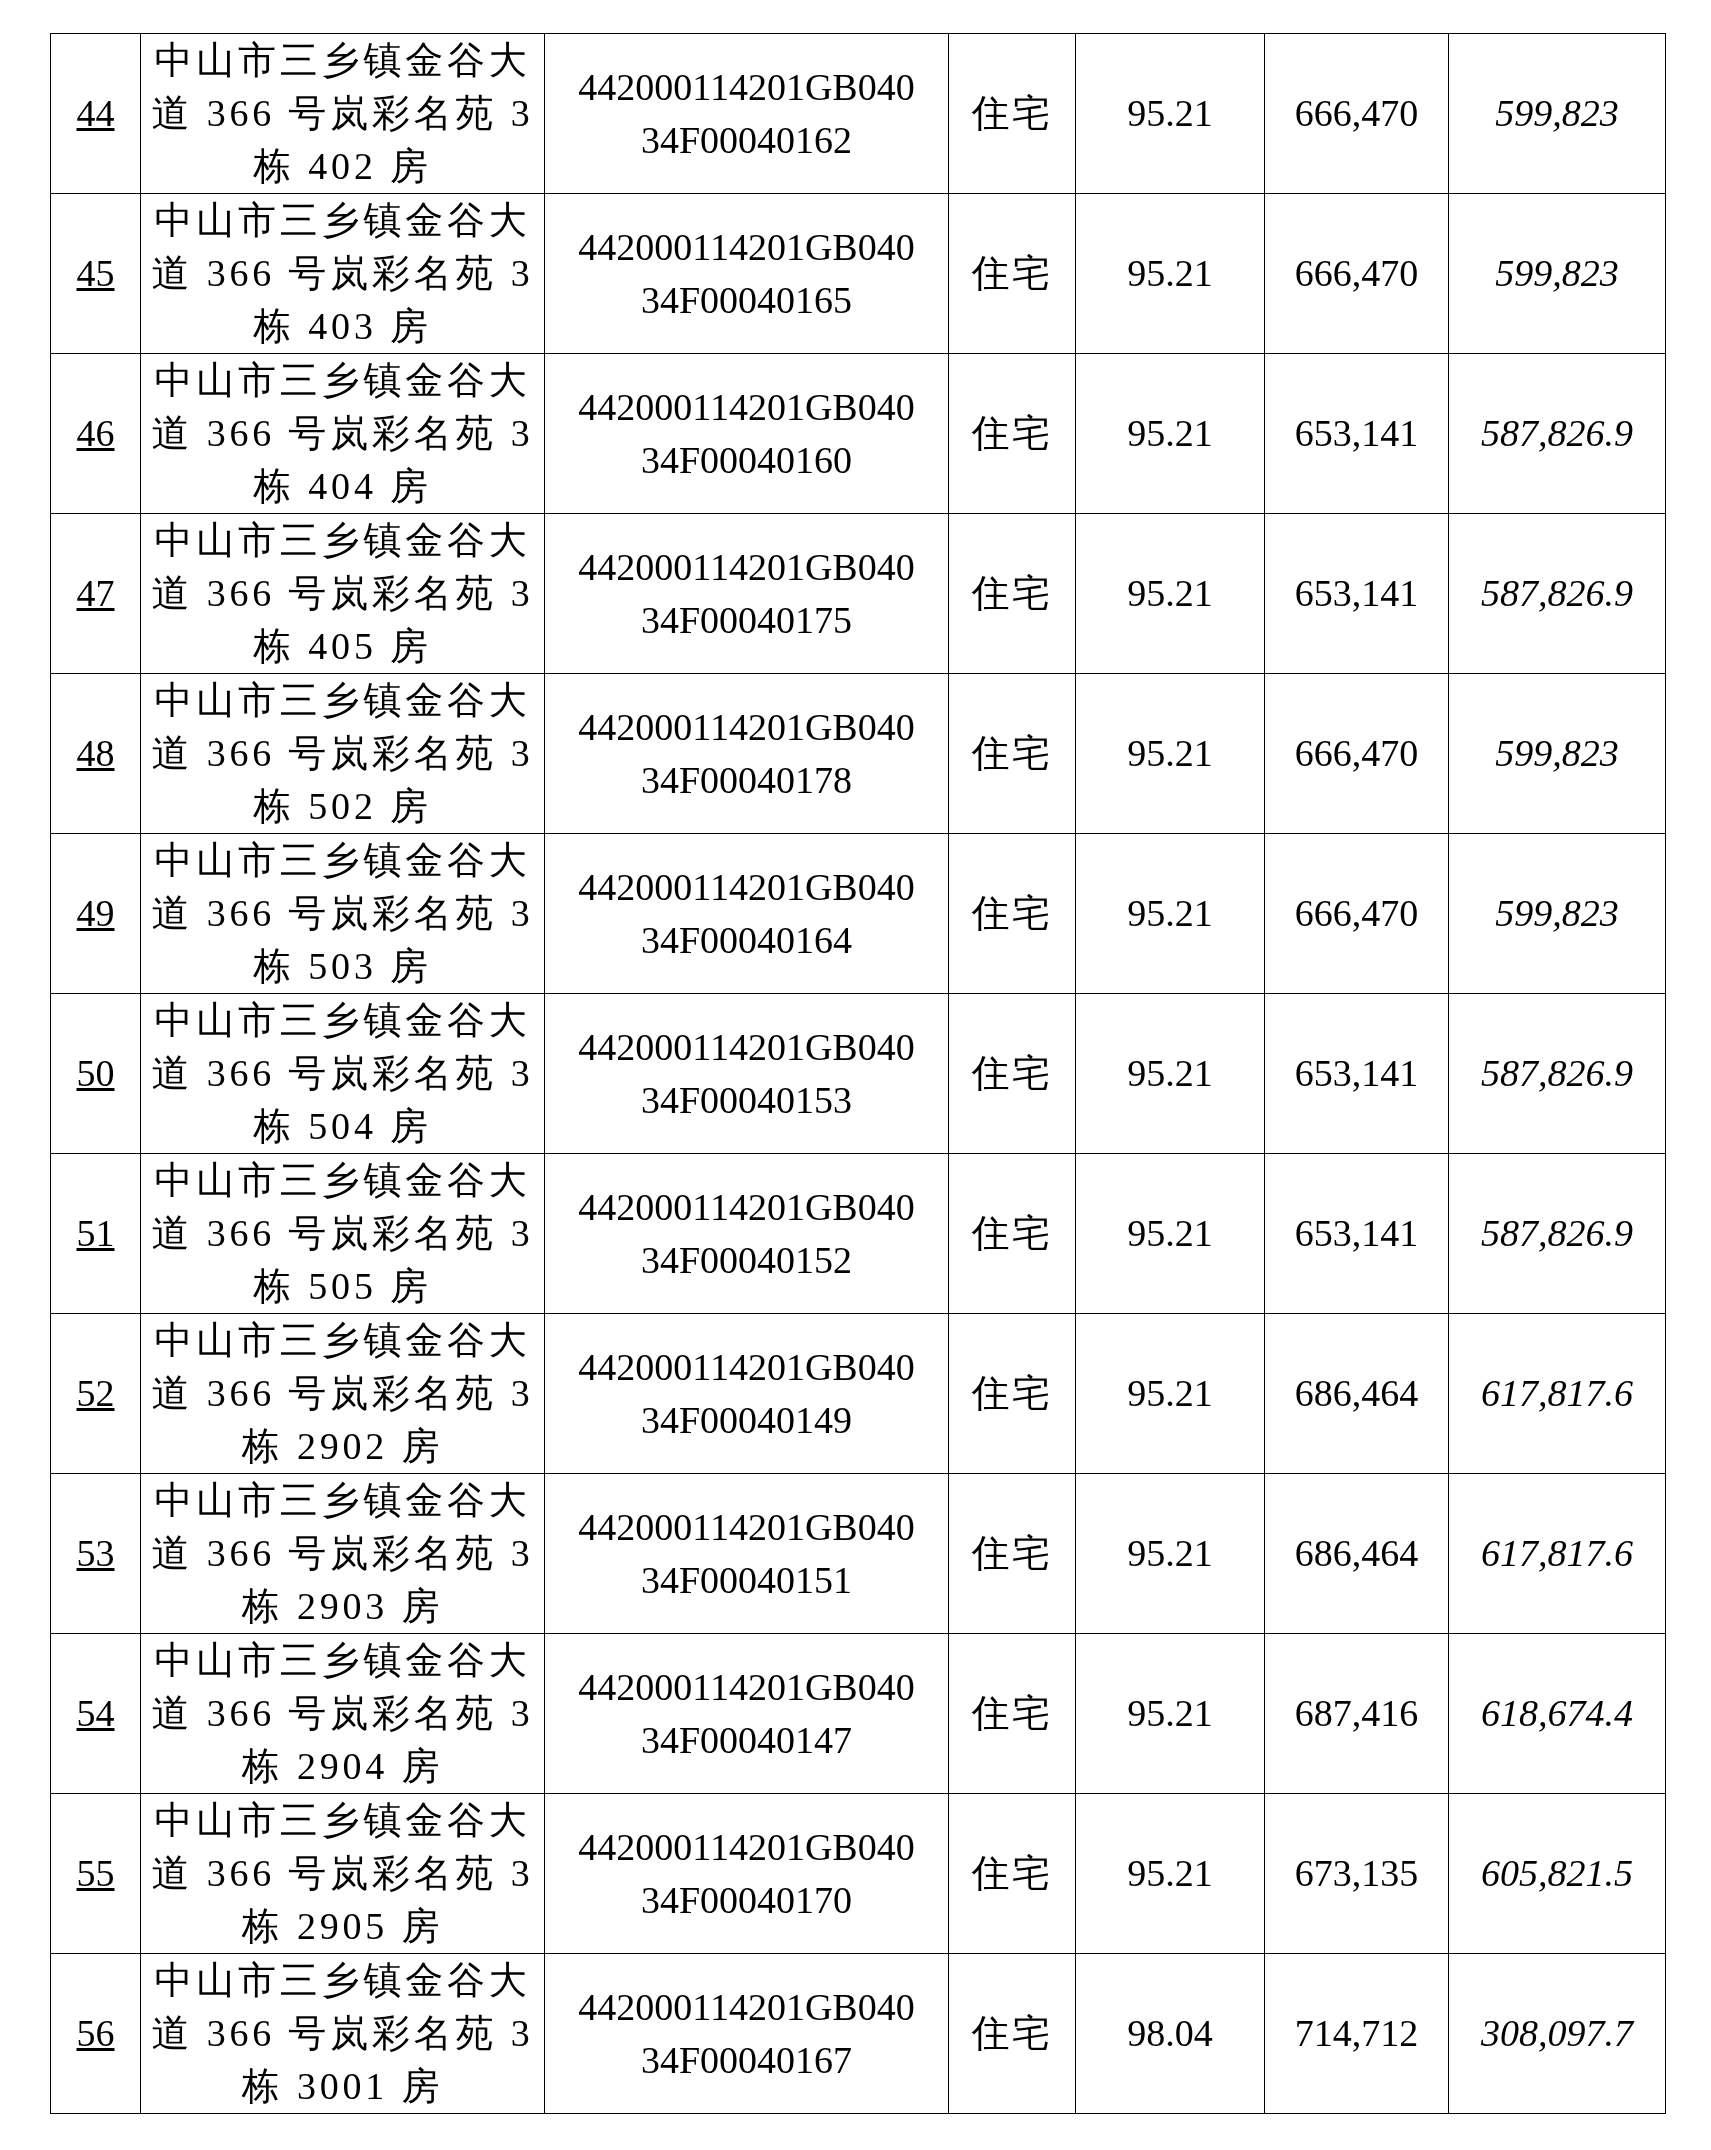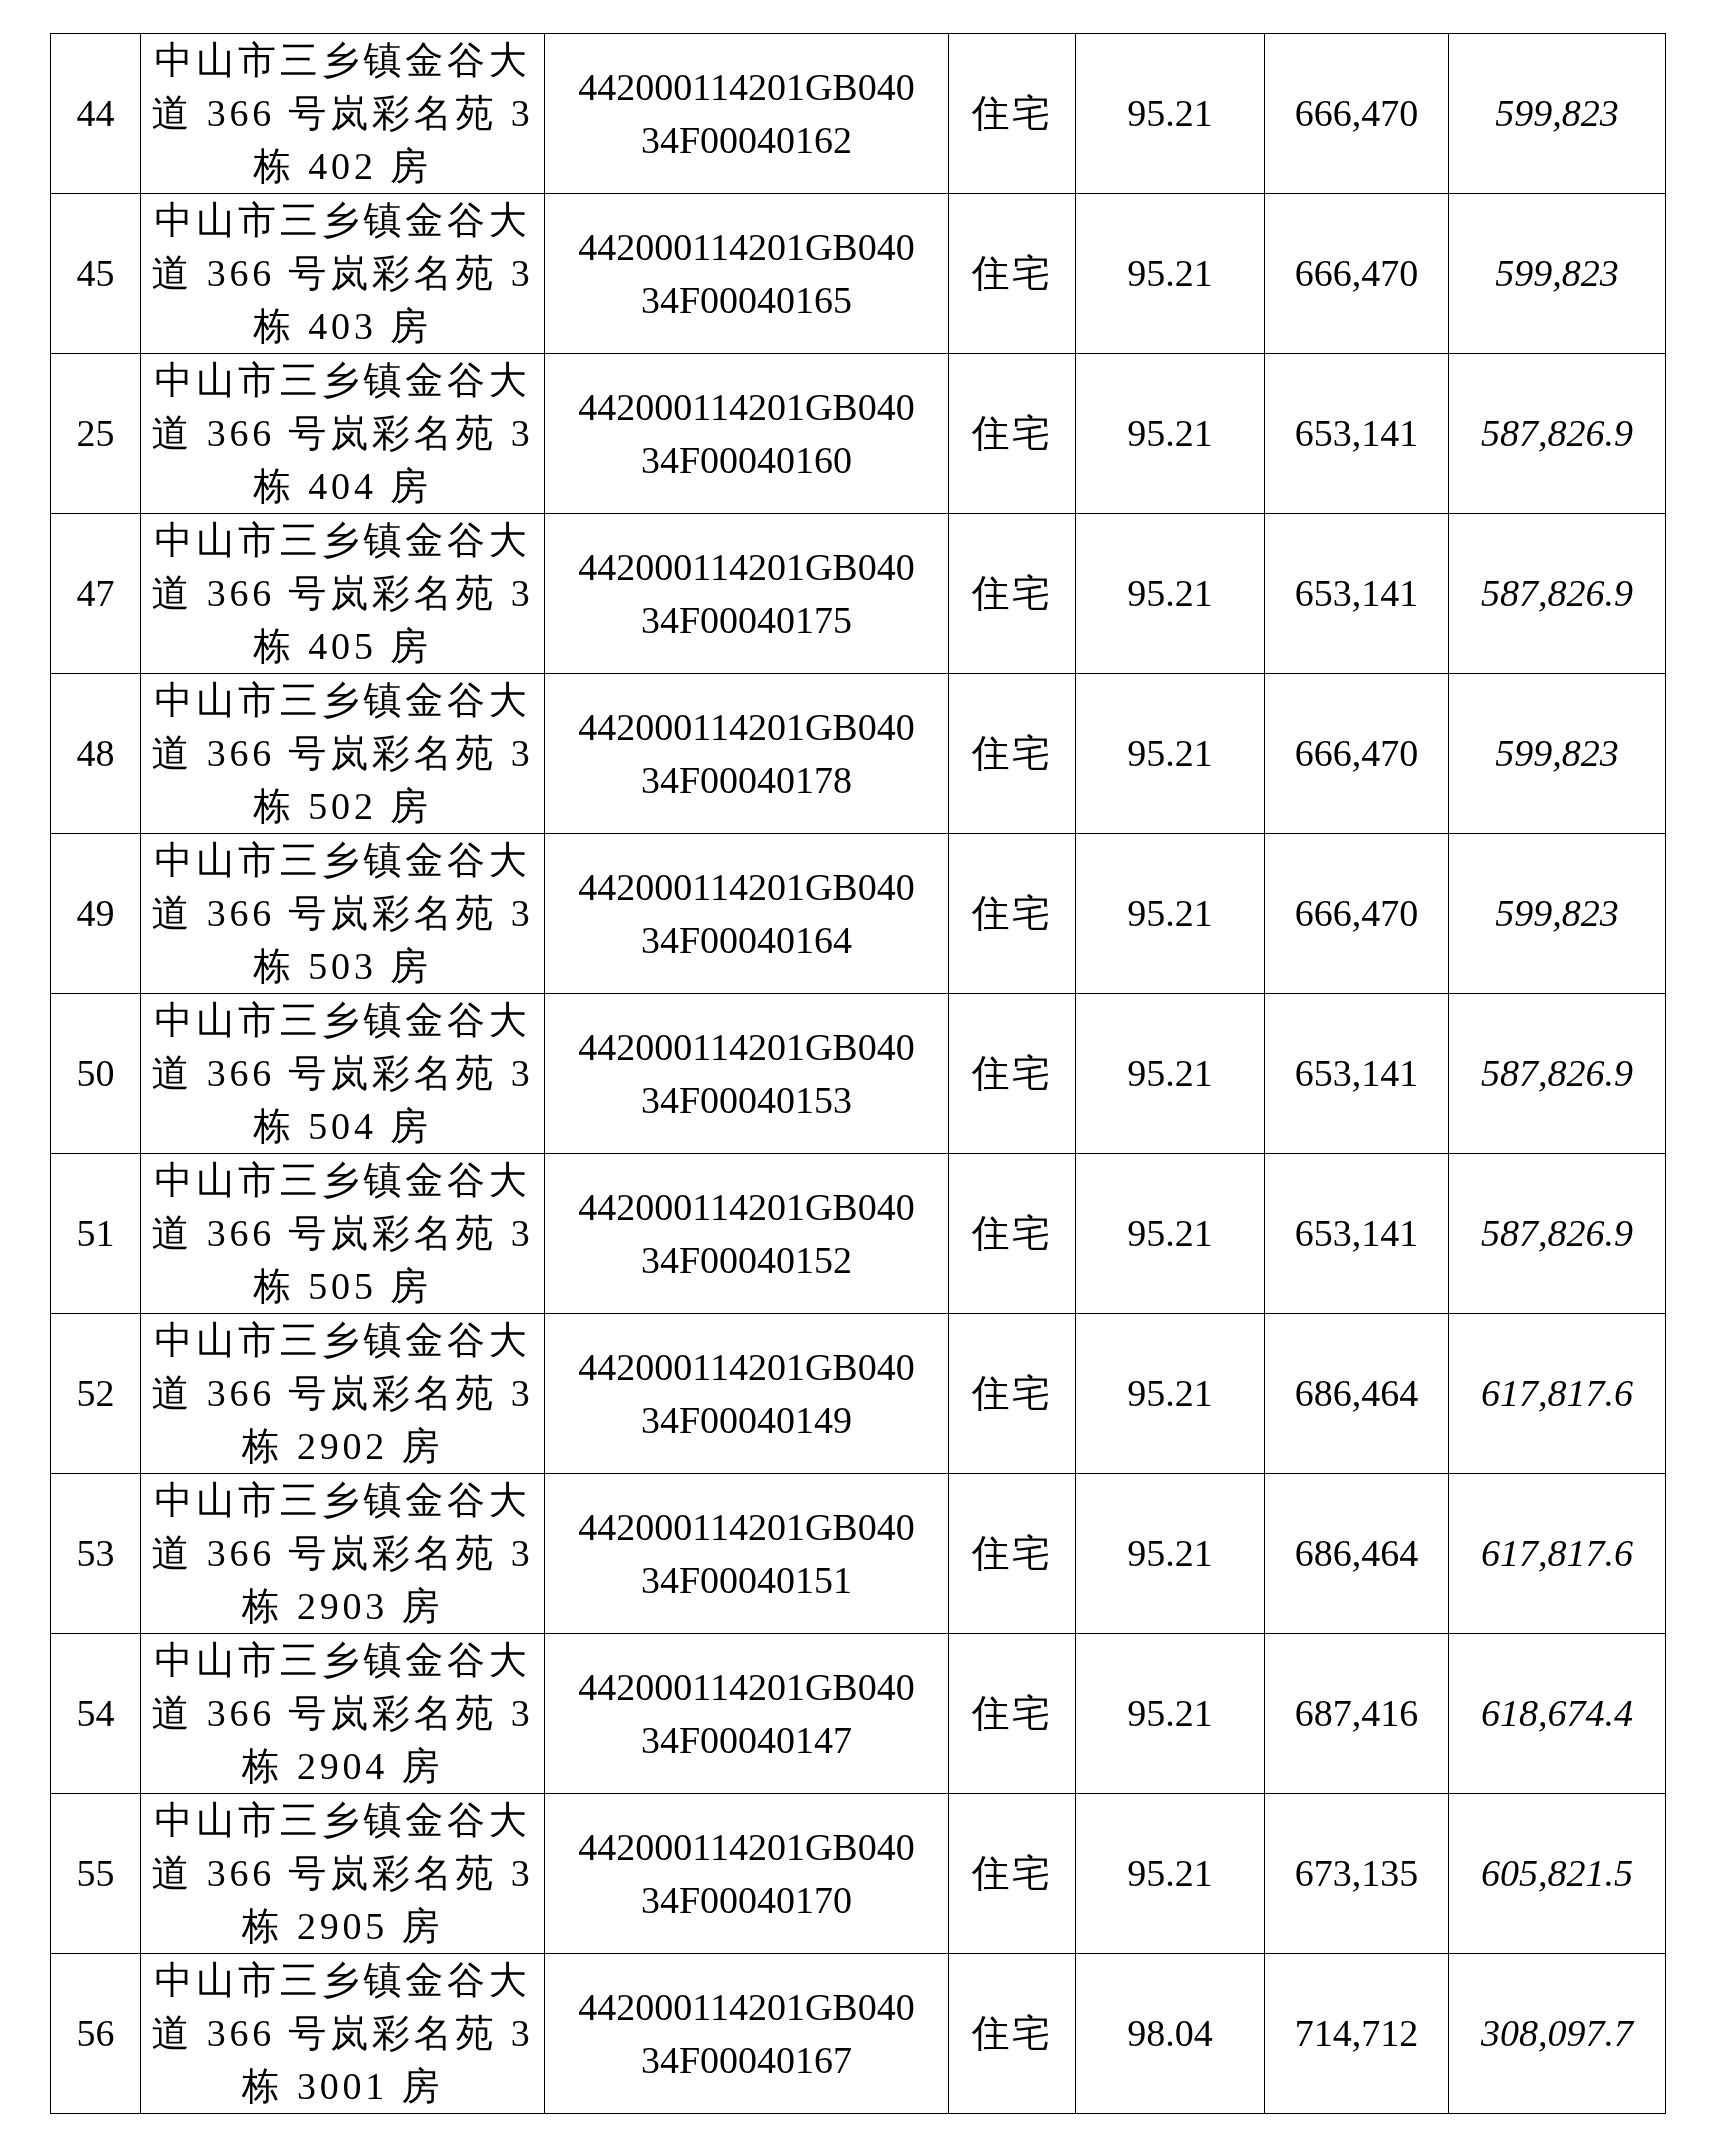--- a/index.html
+++ b/index.html
@@ -1,21 +1,21 @@
 <!DOCTYPE html>
 <html style="font-size:10px"><head>
 <meta charset="utf-8">
 <style>
   html, body { margin:0; padding:0; background:#ffffff; }
   body { width:1711px; height:2151px; position:relative; overflow:hidden;
          font-family:"Liberation Serif","DejaVu Serif",serif; color:#000; }
   table.grid { position:absolute; left:50px; top:33px; border-collapse:collapse; table-layout:fixed; }
   table.grid td { border:1.9px solid #000; text-align:center; vertical-align:middle;
                   font-size:38px; line-height:53px; padding:0; height:154px; overflow:hidden; }
-  td.c-no { width:89px; }
+  td.c-no { width:89px;text-decoration:underline; }
   td.c-addr { width:403px; padding:0 12.5px; letter-spacing:3.8px;margin-top:48px; }
   td.c-cert { width:403px; }
   td.c-use { width:126px; letter-spacing:2.5px; }
   td.c-area { width:188px; }
   td.c-price { width:183px; }
   td.c-reserve { width:216px;font-style:italic; }
   .line { display:block; }
 </style>
 </head>
 <body>
@@ -48,21 +48,21 @@
         <td class="c-cert">
           <span class="line">442000114201GB040</span>
           <span class="line">34F00040165</span>
         </td>
         <td class="c-use">住宅</td>
         <td class="c-area">95.21</td>
         <td class="c-price">666,470</td>
         <td class="c-reserve">599,823</td>
       </tr>
       <tr>
-        <td class="c-no">25</td>
+        <td class="c-no">46</td>
         <td class="c-addr">
           <span class="line">中山市三乡镇金谷大</span>
           <span class="line">道 366 号岚彩名苑 3</span>
           <span class="line">栋 404 房</span>
         </td>
         <td class="c-cert">
           <span class="line">442000114201GB040</span>
           <span class="line">34F00040160</span>
         </td>
         <td class="c-use">住宅</td>

